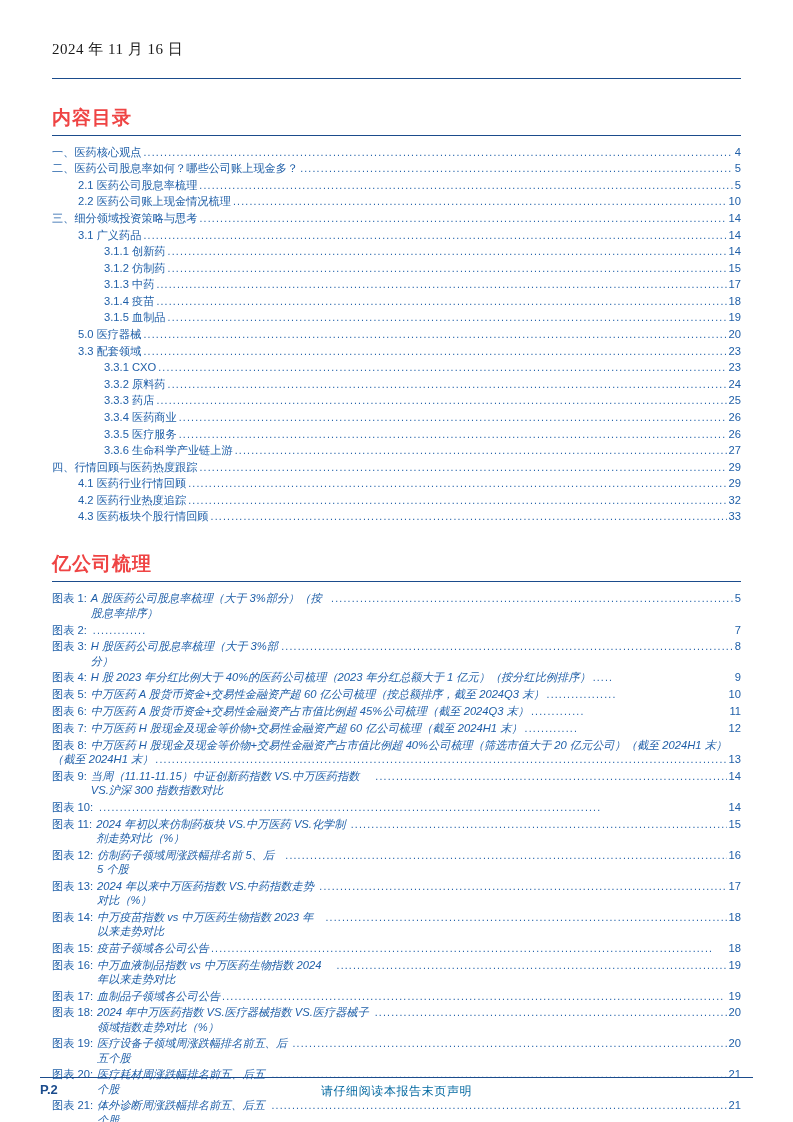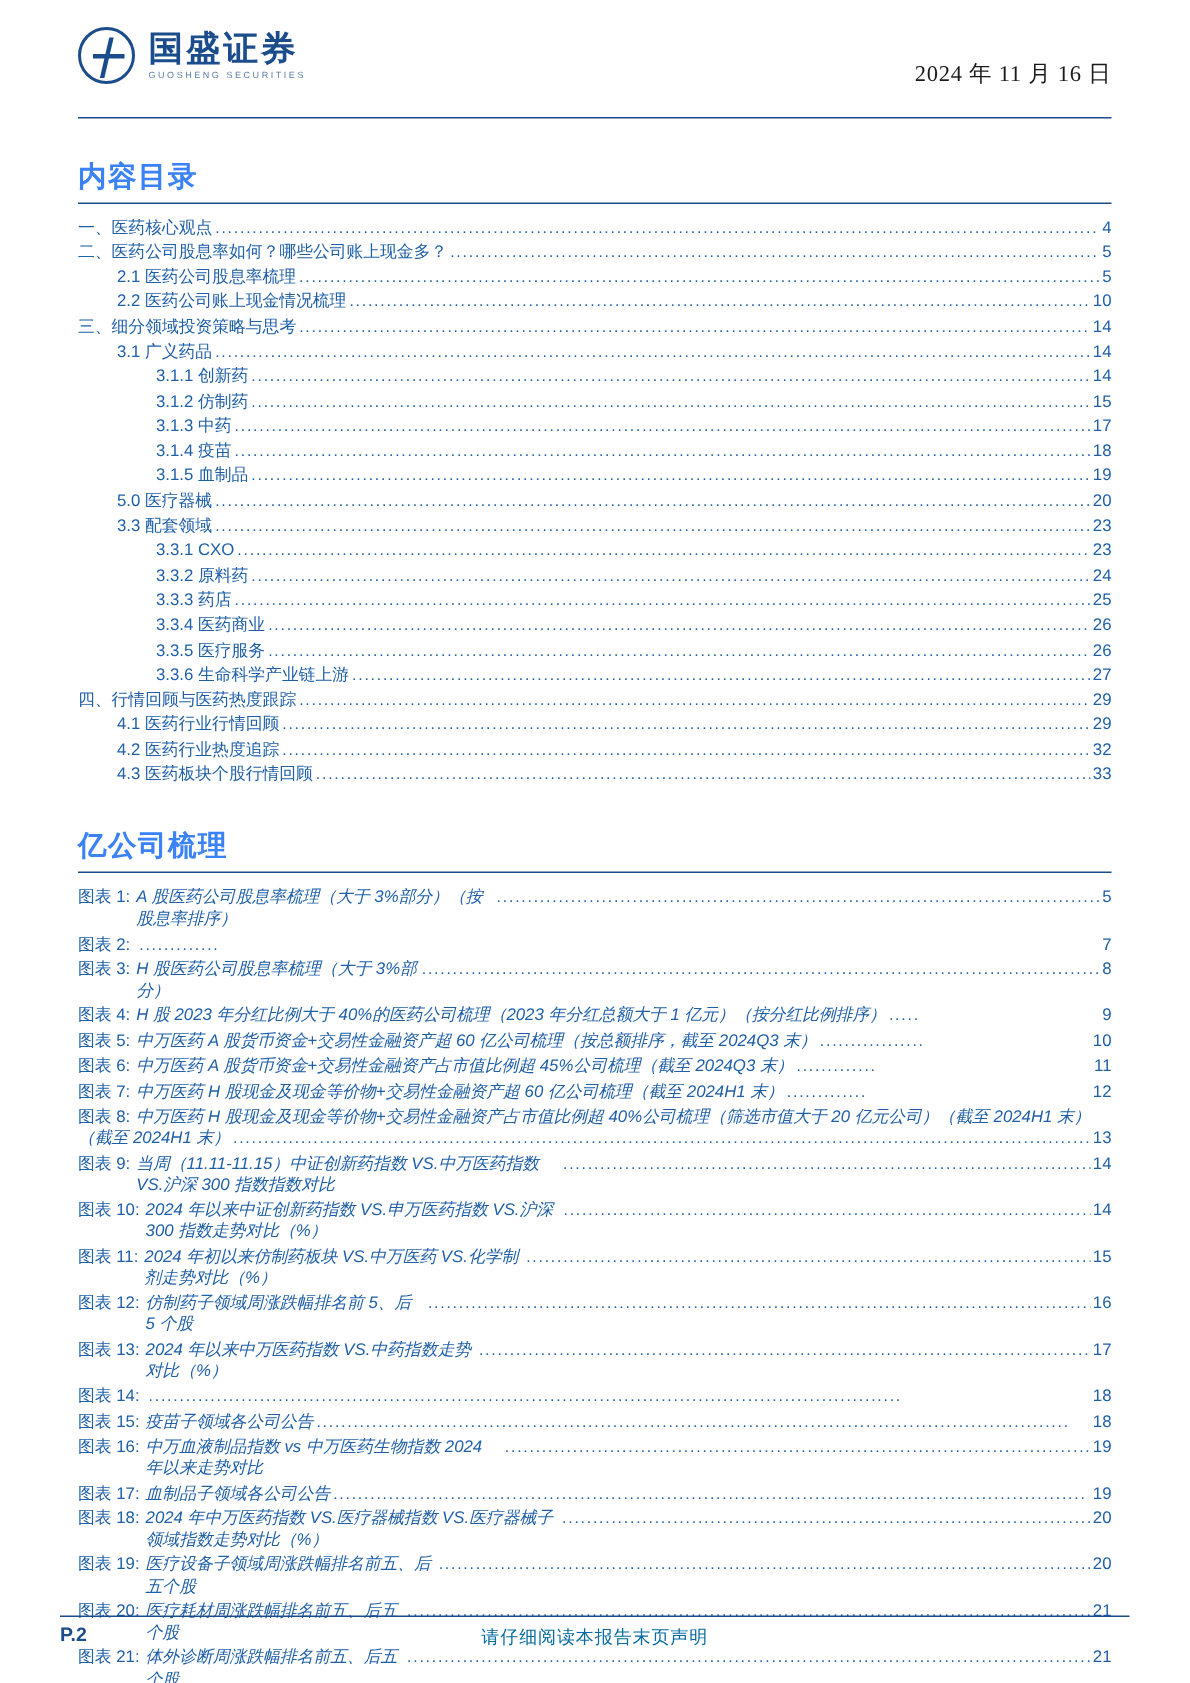--- a/index.html
+++ b/index.html
@@ -83,21 +83,21 @@
   .header-rule {
     border: none;
     border-top: 1.6px solid #1b4c8c;
     margin: 4px 0 0 0;
   }
   
   .section-title {
     font-family: "Liberation Sans", sans-serif;
     font-size: 19px;
     font-weight: bold;
-    color: #3b82f6;
+    color: #ef4444;
     margin: 26px 0 4px 0;
     letter-spacing: 1px;
   }
   .section-rule {
     border: none;
     border-top: 1.3px solid #1b4c8c;
     margin: 0 0 8px 0;
   }
   
   .toc { font-size: 0; }
@@ -197,27 +197,20 @@
     top: 1px;
     letter-spacing: 0.6px;
   }
 </style>
 </head>
 <body>
 
 <div class="page">
 
   <div class="header">
-    <div class="logo-wrap">
-      <div class="logo-mark"></div>
-      <div class="logo-text-block">
-        <div class="logo-cn">国盛证券</div>
-        <div class="logo-en">GUOSHENG SECURITIES</div>
-      </div>
-    </div>
     <div class="header-date">2024 年 11 月 16 日</div>
   </div>
   <hr class="header-rule">
 
   <div class="section-title">内容目录</div>
   <hr class="section-rule">
 
   <div class="toc">
     <div class="toc-row lvl1">
         <span class="toc-label">一、医药核心观点</span>
@@ -390,21 +383,20 @@
         </span>
     </div>
     <div class="fig-row">
         <span class="fig-label">图表 9:</span>
         <span class="fig-text">当周（11.11-11.15）中证创新药指数 VS.中万医药指数 VS.沪深 300 指数指数对比</span>
         <span class="fig-dots">..........................................................................................................................</span>
         <span class="fig-page">14</span>
       </div>
     <div class="fig-row">
         <span class="fig-label">图表 10:</span>
-        <span class="fig-text">2024 年以来中证创新药指数 VS.申万医药指数 VS.沪深 300 指数走势对比（%）</span>
         <span class="fig-dots">..........................................................................................................................</span>
         <span class="fig-page">14</span>
       </div>
     <div class="fig-row">
         <span class="fig-label">图表 11:</span>
         <span class="fig-text">2024 年初以来仿制药板块 VS.中万医药 VS.化学制剂走势对比（%）</span>
         <span class="fig-dots">..........................................................................................................................</span>
         <span class="fig-page">15</span>
       </div>
     <div class="fig-row">
@@ -414,20 +406,21 @@
         <span class="fig-page">16</span>
       </div>
     <div class="fig-row">
         <span class="fig-label">图表 13:</span>
         <span class="fig-text">2024 年以来中万医药指数 VS.中药指数走势对比（%）</span>
         <span class="fig-dots">..........................................................................................................................</span>
         <span class="fig-page">17</span>
       </div>
     <div class="fig-row">
         <span class="fig-label">图表 14:</span>
+        <span class="fig-text">中万疫苗指数 vs 中万医药生物指数 2023 年以来走势对比</span>
         <span class="fig-dots">..........................................................................................................................</span>
         <span class="fig-page">18</span>
       </div>
     <div class="fig-row">
         <span class="fig-label">图表 15:</span>
         <span class="fig-text">疫苗子领域各公司公告</span>
         <span class="fig-dots">..........................................................................................................................</span>
         <span class="fig-page">18</span>
       </div>
     <div class="fig-row">

